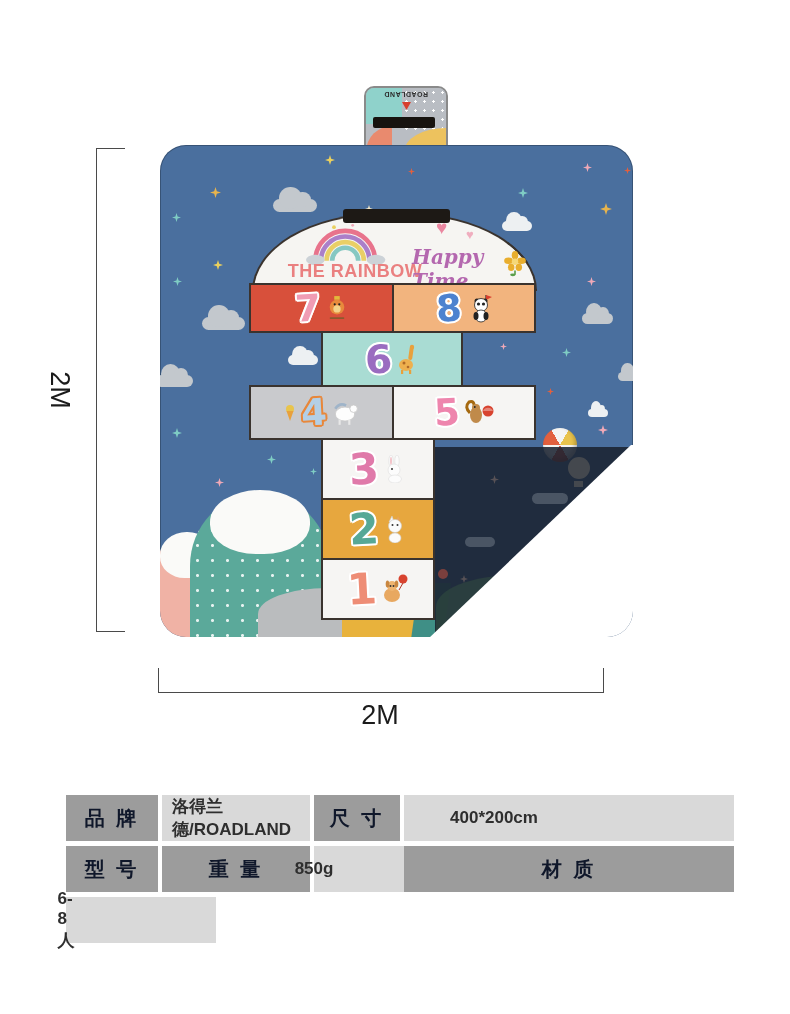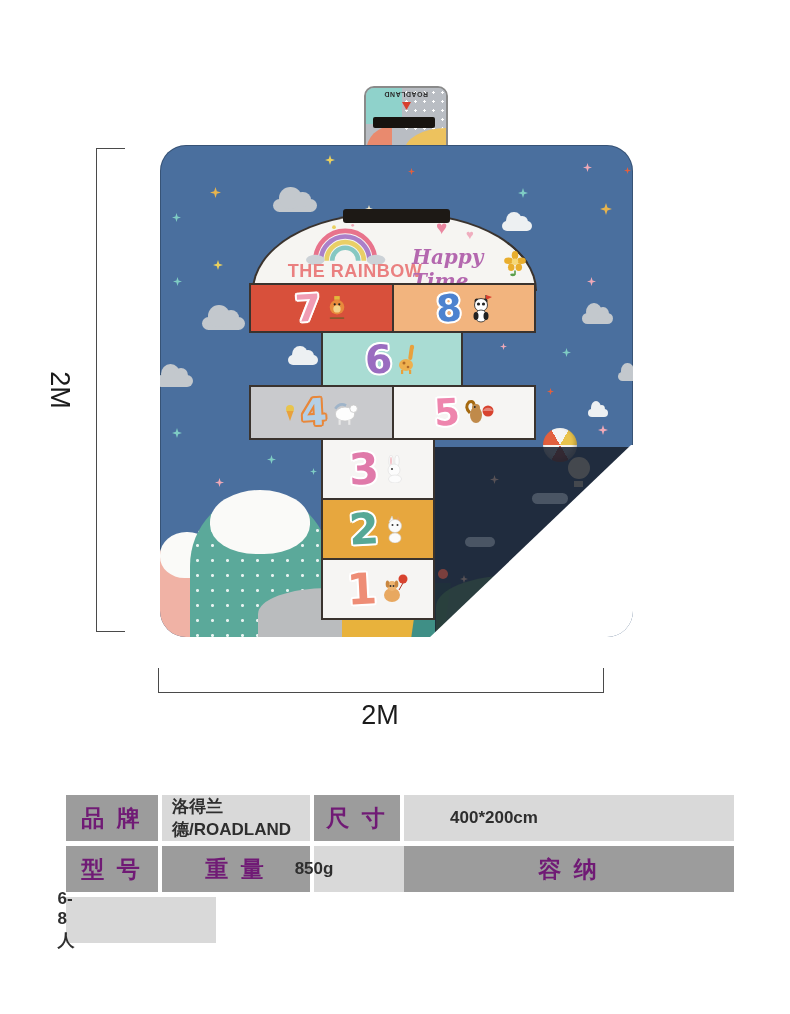--- a/index.html
+++ b/index.html
@@ -99,21 +99,21 @@
             border-left:1.5px solid #4a4a4a;border-top:1.5px solid #4a4a4a;border-bottom:1.5px solid #4a4a4a;}
   .hbracket{left:158px;top:668px;width:444px;height:24px;
             border-left:1.5px solid #4a4a4a;border-right:1.5px solid #4a4a4a;border-bottom:1.5px solid #4a4a4a;}
   .dimlabel{font-size:27px;color:#1b1b1b;}
   .vlabel{left:30px;top:374px;width:60px;height:32px;line-height:32px;text-align:center;transform:rotate(90deg);}
   .hlabel{left:330px;top:700px;width:100px;text-align:center;}
 
   
   .spec{left:66px;top:795px;width:664px;display:grid;
         grid-template-columns:92px 148px 86px 330px;grid-auto-rows:46px;gap:5px 4px;}
-  .spec .lab{background:#9c9c9c;color:#701a75;font-weight:bold;font-size:23px;letter-spacing:3px;
+  .spec .lab{background:#9c9c9c;color:#0f172a;font-weight:bold;font-size:20px;letter-spacing:3px;
              display:flex;align-items:center;justify-content:center;}
   .spec .valA{background:#d9d9d9;color:#2e2e2e;font-weight:bold;font-size:17px;
               display:flex;align-items:center;padding-left:10px;}
   .spec .valB{background:#d9d9d9;color:#2e2e2e;font-weight:bold;font-size:17px;
               display:flex;align-items:center;justify-content:center;padding-right:150px;}
 </style>
 </head>
 <body>
 
 <div class="stage">
@@ -324,17 +324,17 @@
   <div class="abs dimlabel hlabel">2M</div>
 
   <div class="abs spec">
     <div class="lab">品 牌</div>
     <div class="valA">洛得兰德/ROADLAND</div>
     <div class="lab">尺 寸</div>
     <div class="valB">400*200cm</div>
     <div class="lab">型 号</div>
     <div class="lab">重 量</div>
     <div class="valB">850g</div>
-    <div class="lab">容 纳</div>
+    <div class="lab">材 质</div>
     <div class="valB">6-8人</div>
   </div>
 
 </div>
 
 </body></html>

